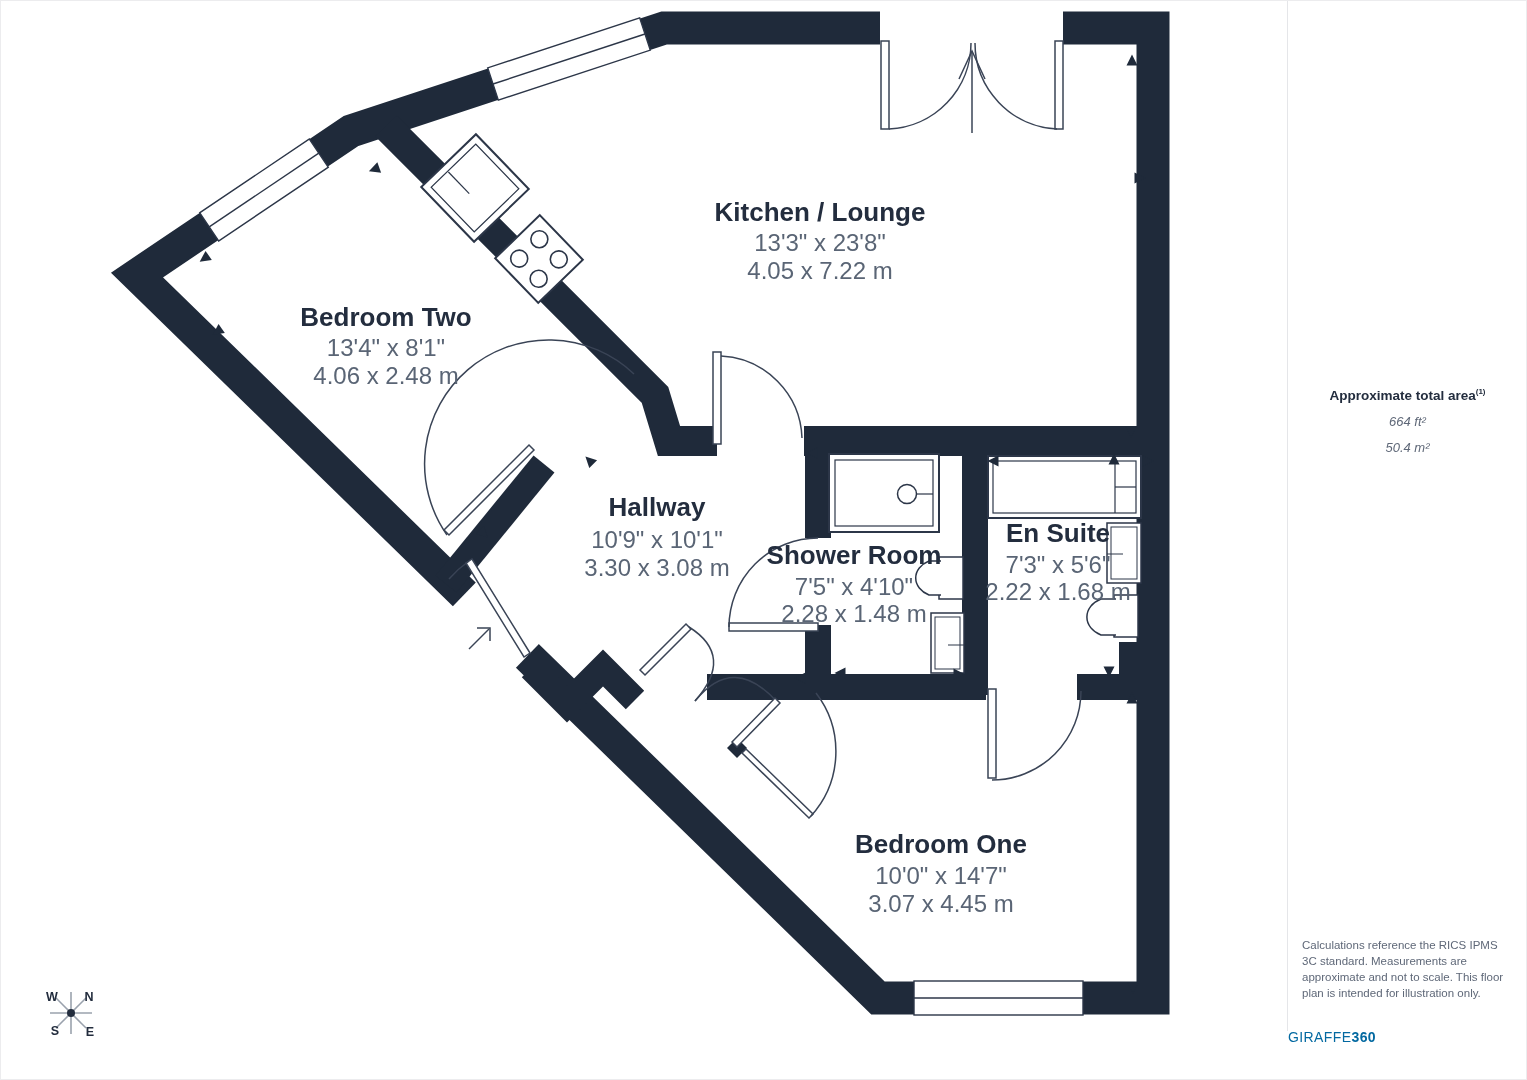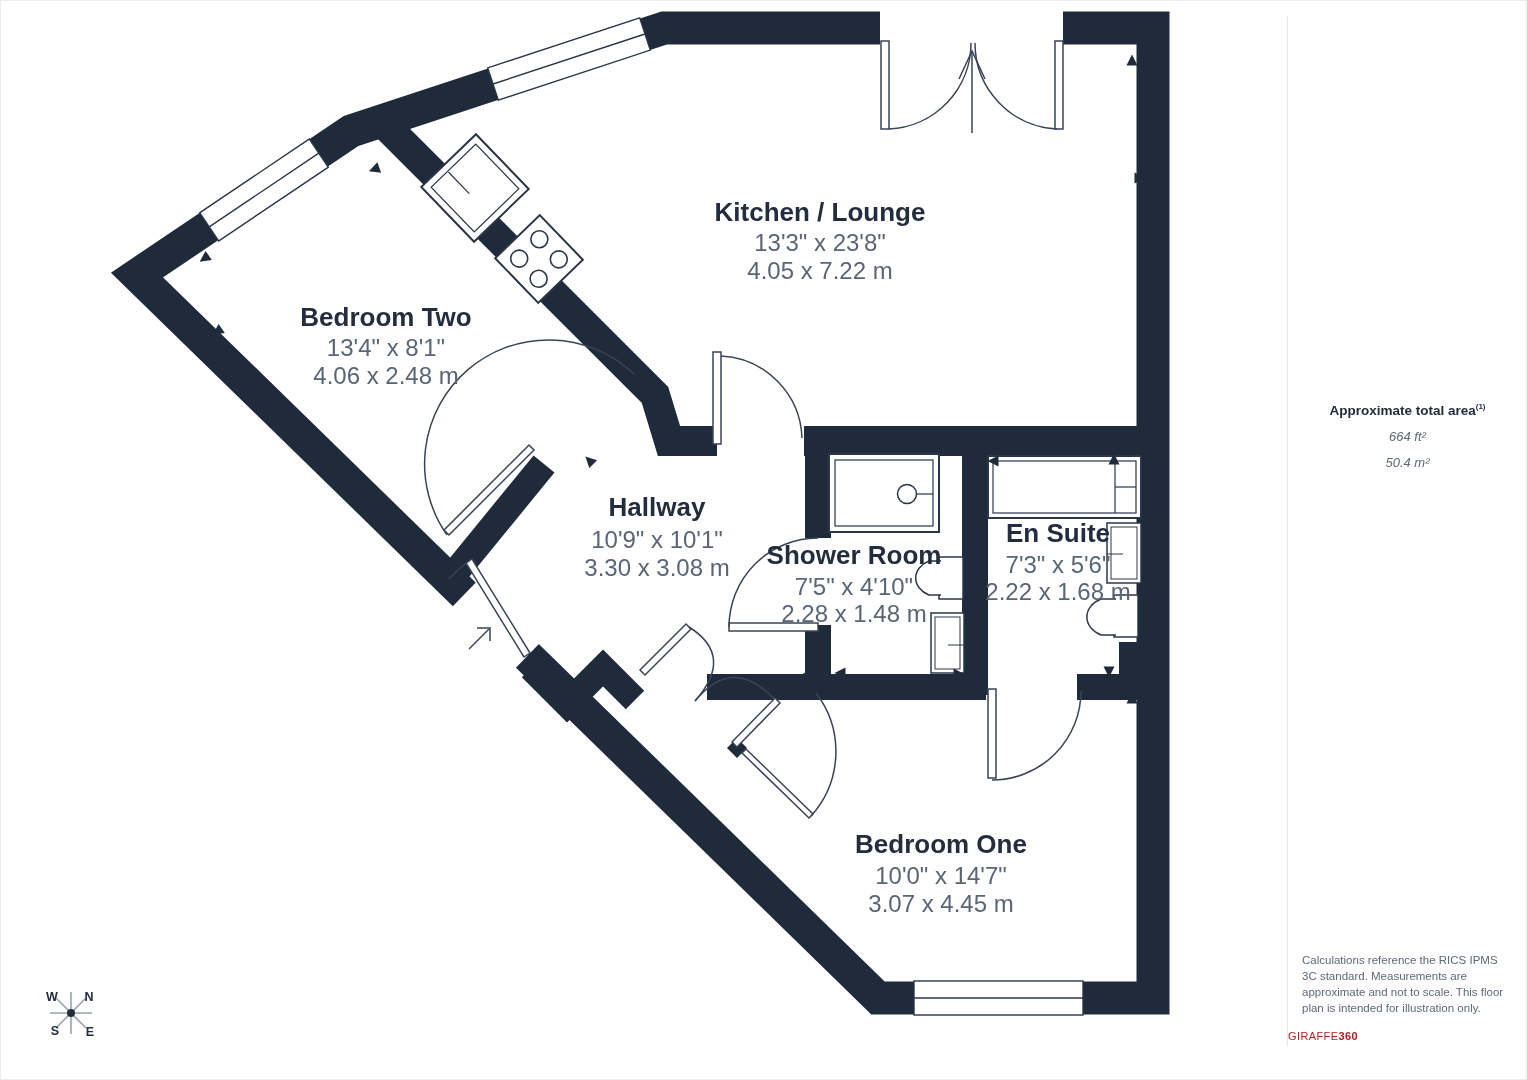--- a/index.html
+++ b/index.html
@@ -5,40 +5,40 @@
   html,body{margin:0;padding:0;background:#ffffff;}
   #canvas{
     position:relative;width:1525px;height:1078px;background:#ffffff;
     border:1px solid #ececee;overflow:hidden;
     font-family:"Liberation Sans", sans-serif;
   }
   svg text{font-family:"Liberation Sans", sans-serif;}
   .room-name{font-size:26px;font-weight:bold;fill:#232d3e;}
   .room-dim{font-size:24px;fill:#5a6575;}
   #sidebar{
-    position:absolute;left:1286px;top:15px;width:239px;height:1030px;
+    position:absolute;left:1286px;top:0;width:239px;height:1030px;
     border-left:1px solid #e5e6e9;background:#ffffff;
   }
   .area-block{position:absolute;top:386px;left:0;width:100%;text-align:center;}
   .area-title{font-size:13.5px;font-weight:bold;color:#232d3e;}
   .area-title sup{font-size:8px;}
   .area-val{font-size:13px;color:#5f6878;margin-top:11px;font-style:italic;}
   .footnote-box{
     position:absolute;top:857px;left:0;width:100%;height:57px;
     border-top:1px solid #e5e6e9;border-bottom:1px solid #e5e6e9;
     display:flex;align-items:center;justify-content:center;
     font-size:11.5px;color:#5f6878;
   }
   .disclaimer-box{
     position:absolute;top:936px;left:0;width:100%;
   }
   .disclaimer-text{
     font-size:11.5px;line-height:16px;color:#5f6878;padding:0 14px;
   }
-  .brand{margin-top:14px;font-size:11px;color:#b91c1c;letter-spacing:.4px;}
+  .brand{margin-top:28px;font-size:14px;color:#0369a1;letter-spacing:.4px;}
   .brand b{font-weight:bold;}
 </style>
 </head>
 <body>
 
 <div id="canvas">
 
   <svg width="1286" height="1078" viewBox="0 0 1286 1078">
 
     <g stroke="#1f2a3a" fill="none" stroke-linejoin="miter">

